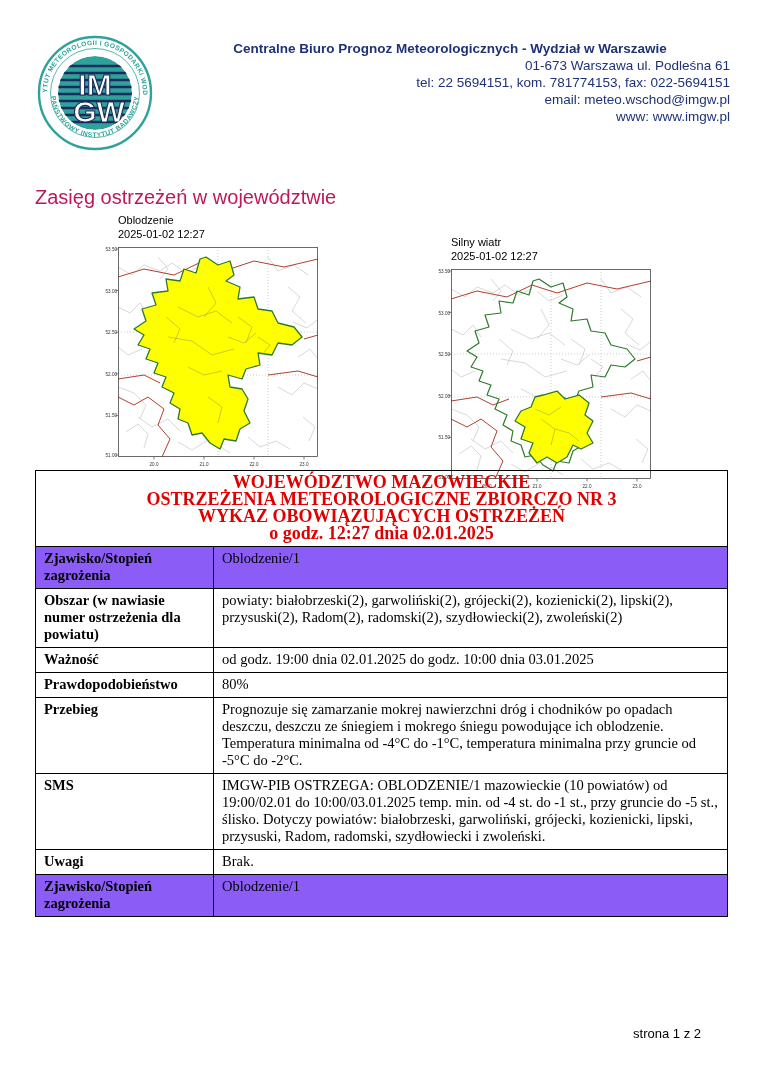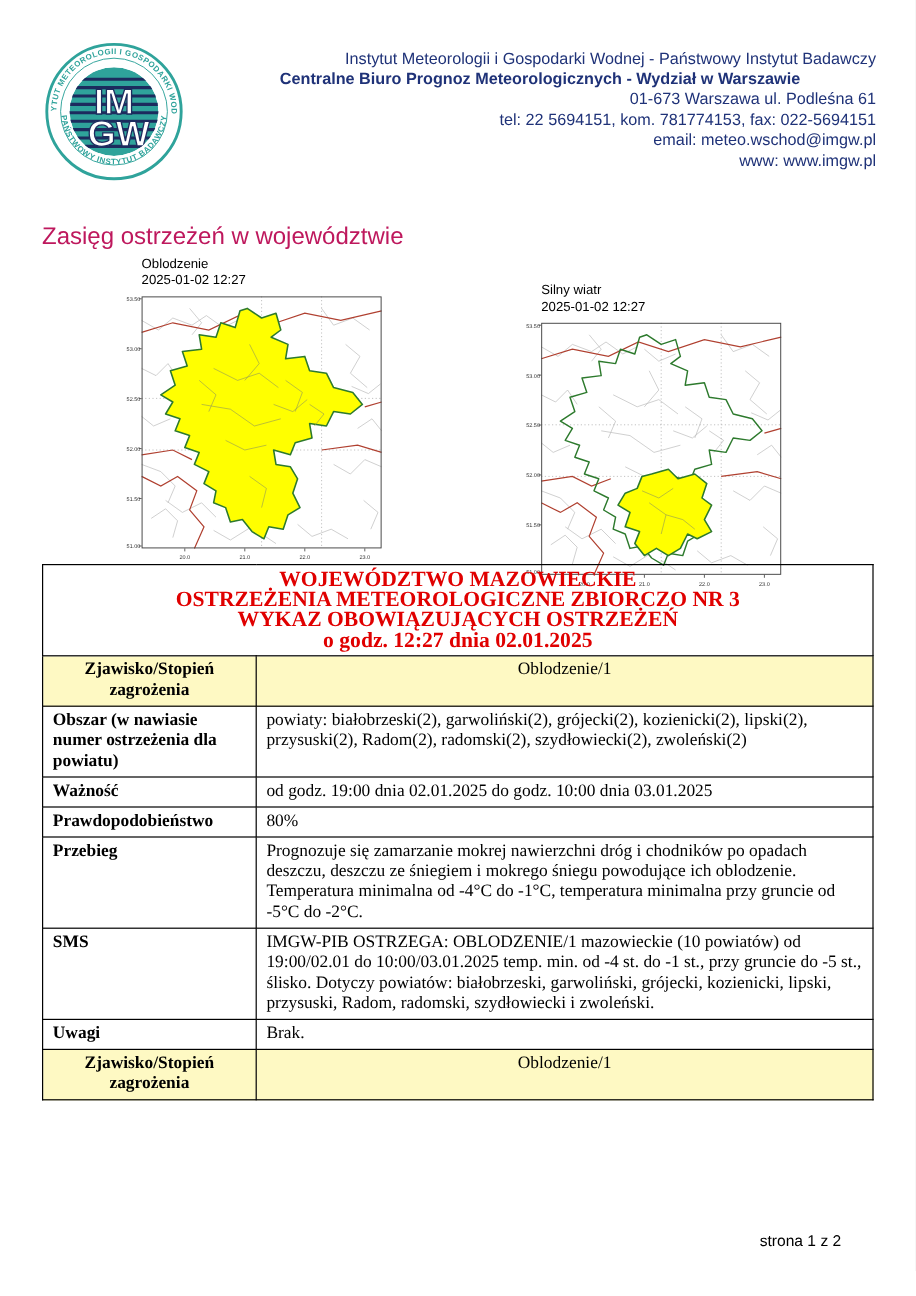--- a/index.html
+++ b/index.html
@@ -23,21 +23,21 @@
   .map-caption { text-align:left; font-size:11px; line-height:13.5px; color:#000; margin-bottom:4px; padding-left:14px; }
   .map-svg { display:block; }
 
   
   table.warn { position:absolute; left:35px; top:470px; width:693px; border-collapse:collapse;
                font-family:"Liberation Serif", serif; font-size:14.5px; color:#000; table-layout:fixed;padding-left:12px; }
   table.warn, table.warn td { border:1.5px solid #000; }
   table.warn td { padding:3px 8px 4px 8px; vertical-align:top; line-height:17px; }
   td.t-title { text-align:center; color:#e00000; font-weight:bold; font-size:18px; line-height:22px; padding:9px 8px; }
   td.lbl { font-weight:bold; width:178px; }
-  tr.row-yellow td { background:#fef9c3;text-align:center; }
+  tr.row-yellow td { background:#8b5cf6; }
 
   
   .footer { position:absolute; right:62px; top:1026px; font-size:13px; color:#000;text-align:center; }
 </style>
 </head>
 <body>
 
 <div class="page">
 
   <div class="logo">
@@ -70,21 +70,20 @@
             <line x1="20" y1="81" x2="98" y2="81"></line>
           <line x1="20" y1="88" x2="98" y2="88"></line>
         </g>
         <text x="59" y="61" text-anchor="middle" font-size="30" font-weight="bold" fill="#ffffff" stroke="#1c2b5e" stroke-width="1.1" font-family="Liberation Sans, sans-serif">IM</text>
         <text x="63" y="88" text-anchor="middle" font-size="30" font-weight="bold" fill="#ffffff" stroke="#1c2b5e" stroke-width="1.1" font-family="Liberation Sans, sans-serif">GW</text>
       </g>
     </svg>
   </div>
 
   <div class="header-text">
-    <div>Instytut Meteorologii i Gospodarki Wodnej - Państwowy Instytut Badawczy</div>
     <div class="hl-bold">Centralne Biuro Prognoz Meteorologicznych - Wydział w Warszawie</div>
     <div>01-673 Warszawa ul. Podleśna 61</div>
     <div>tel: 22 5694151, kom. 781774153, fax: 022-5694151</div>
     <div>email: meteo.wschod@imgw.pl</div>
     <div>www: www.imgw.pl</div>
   </div>
 
   <div class="section-title">Zasięg ostrzeżeń w województwie</div>
 
   <div class="map-block left">

